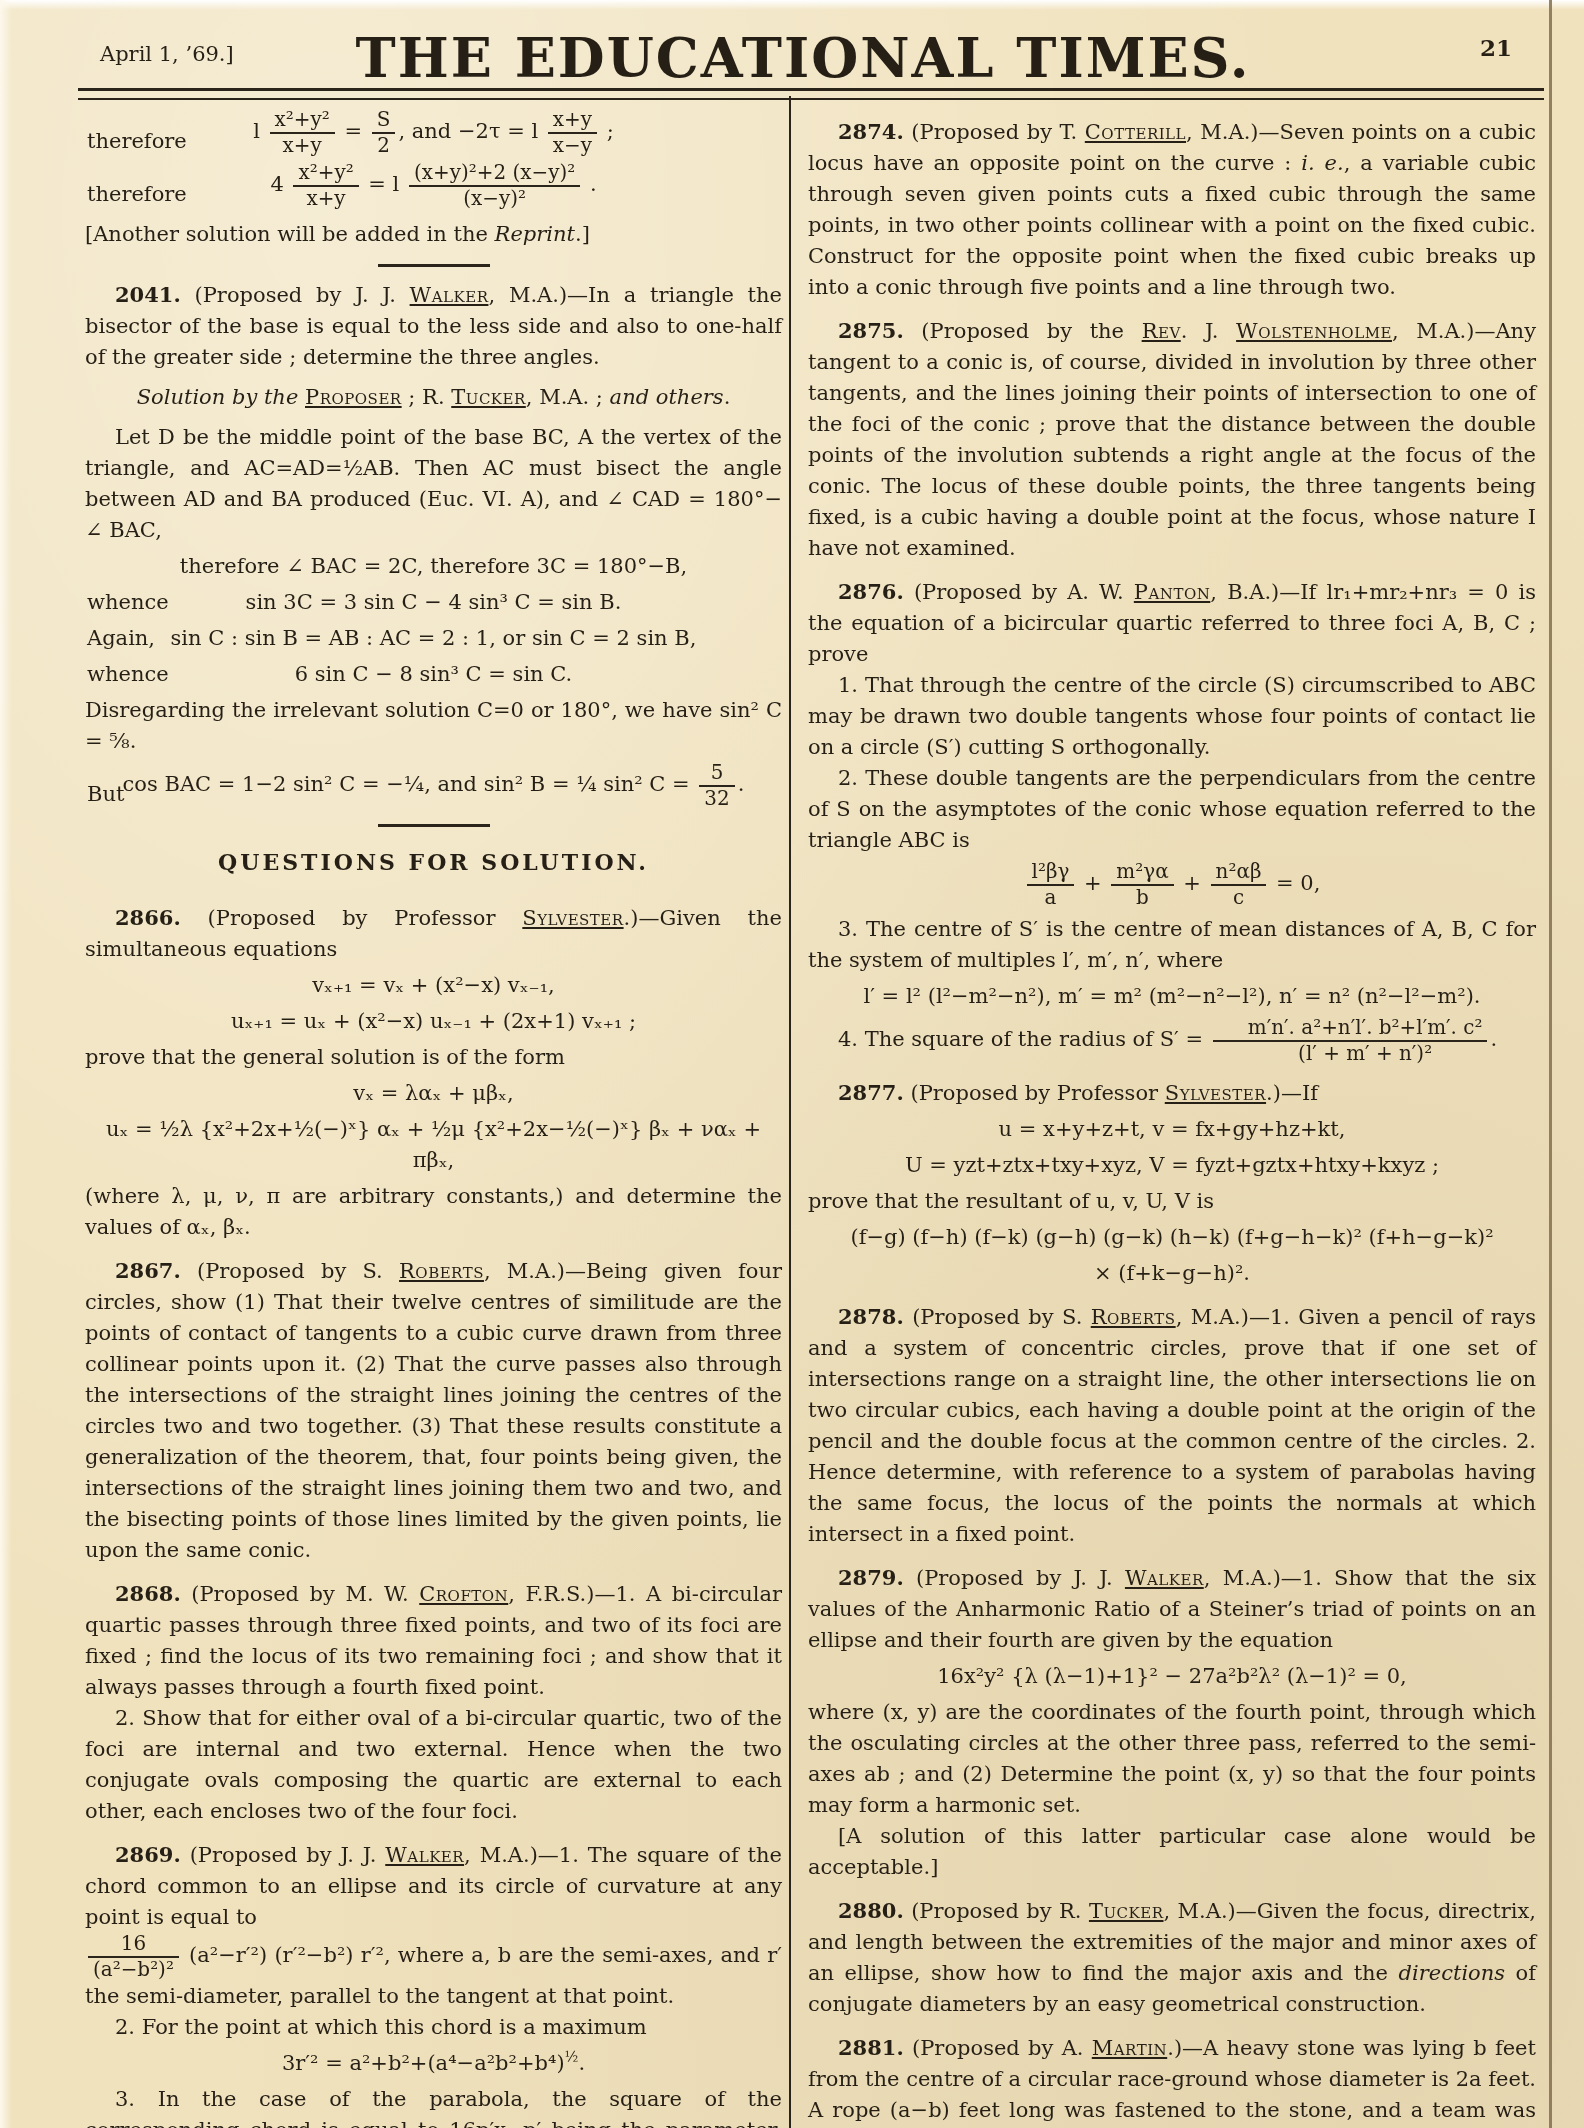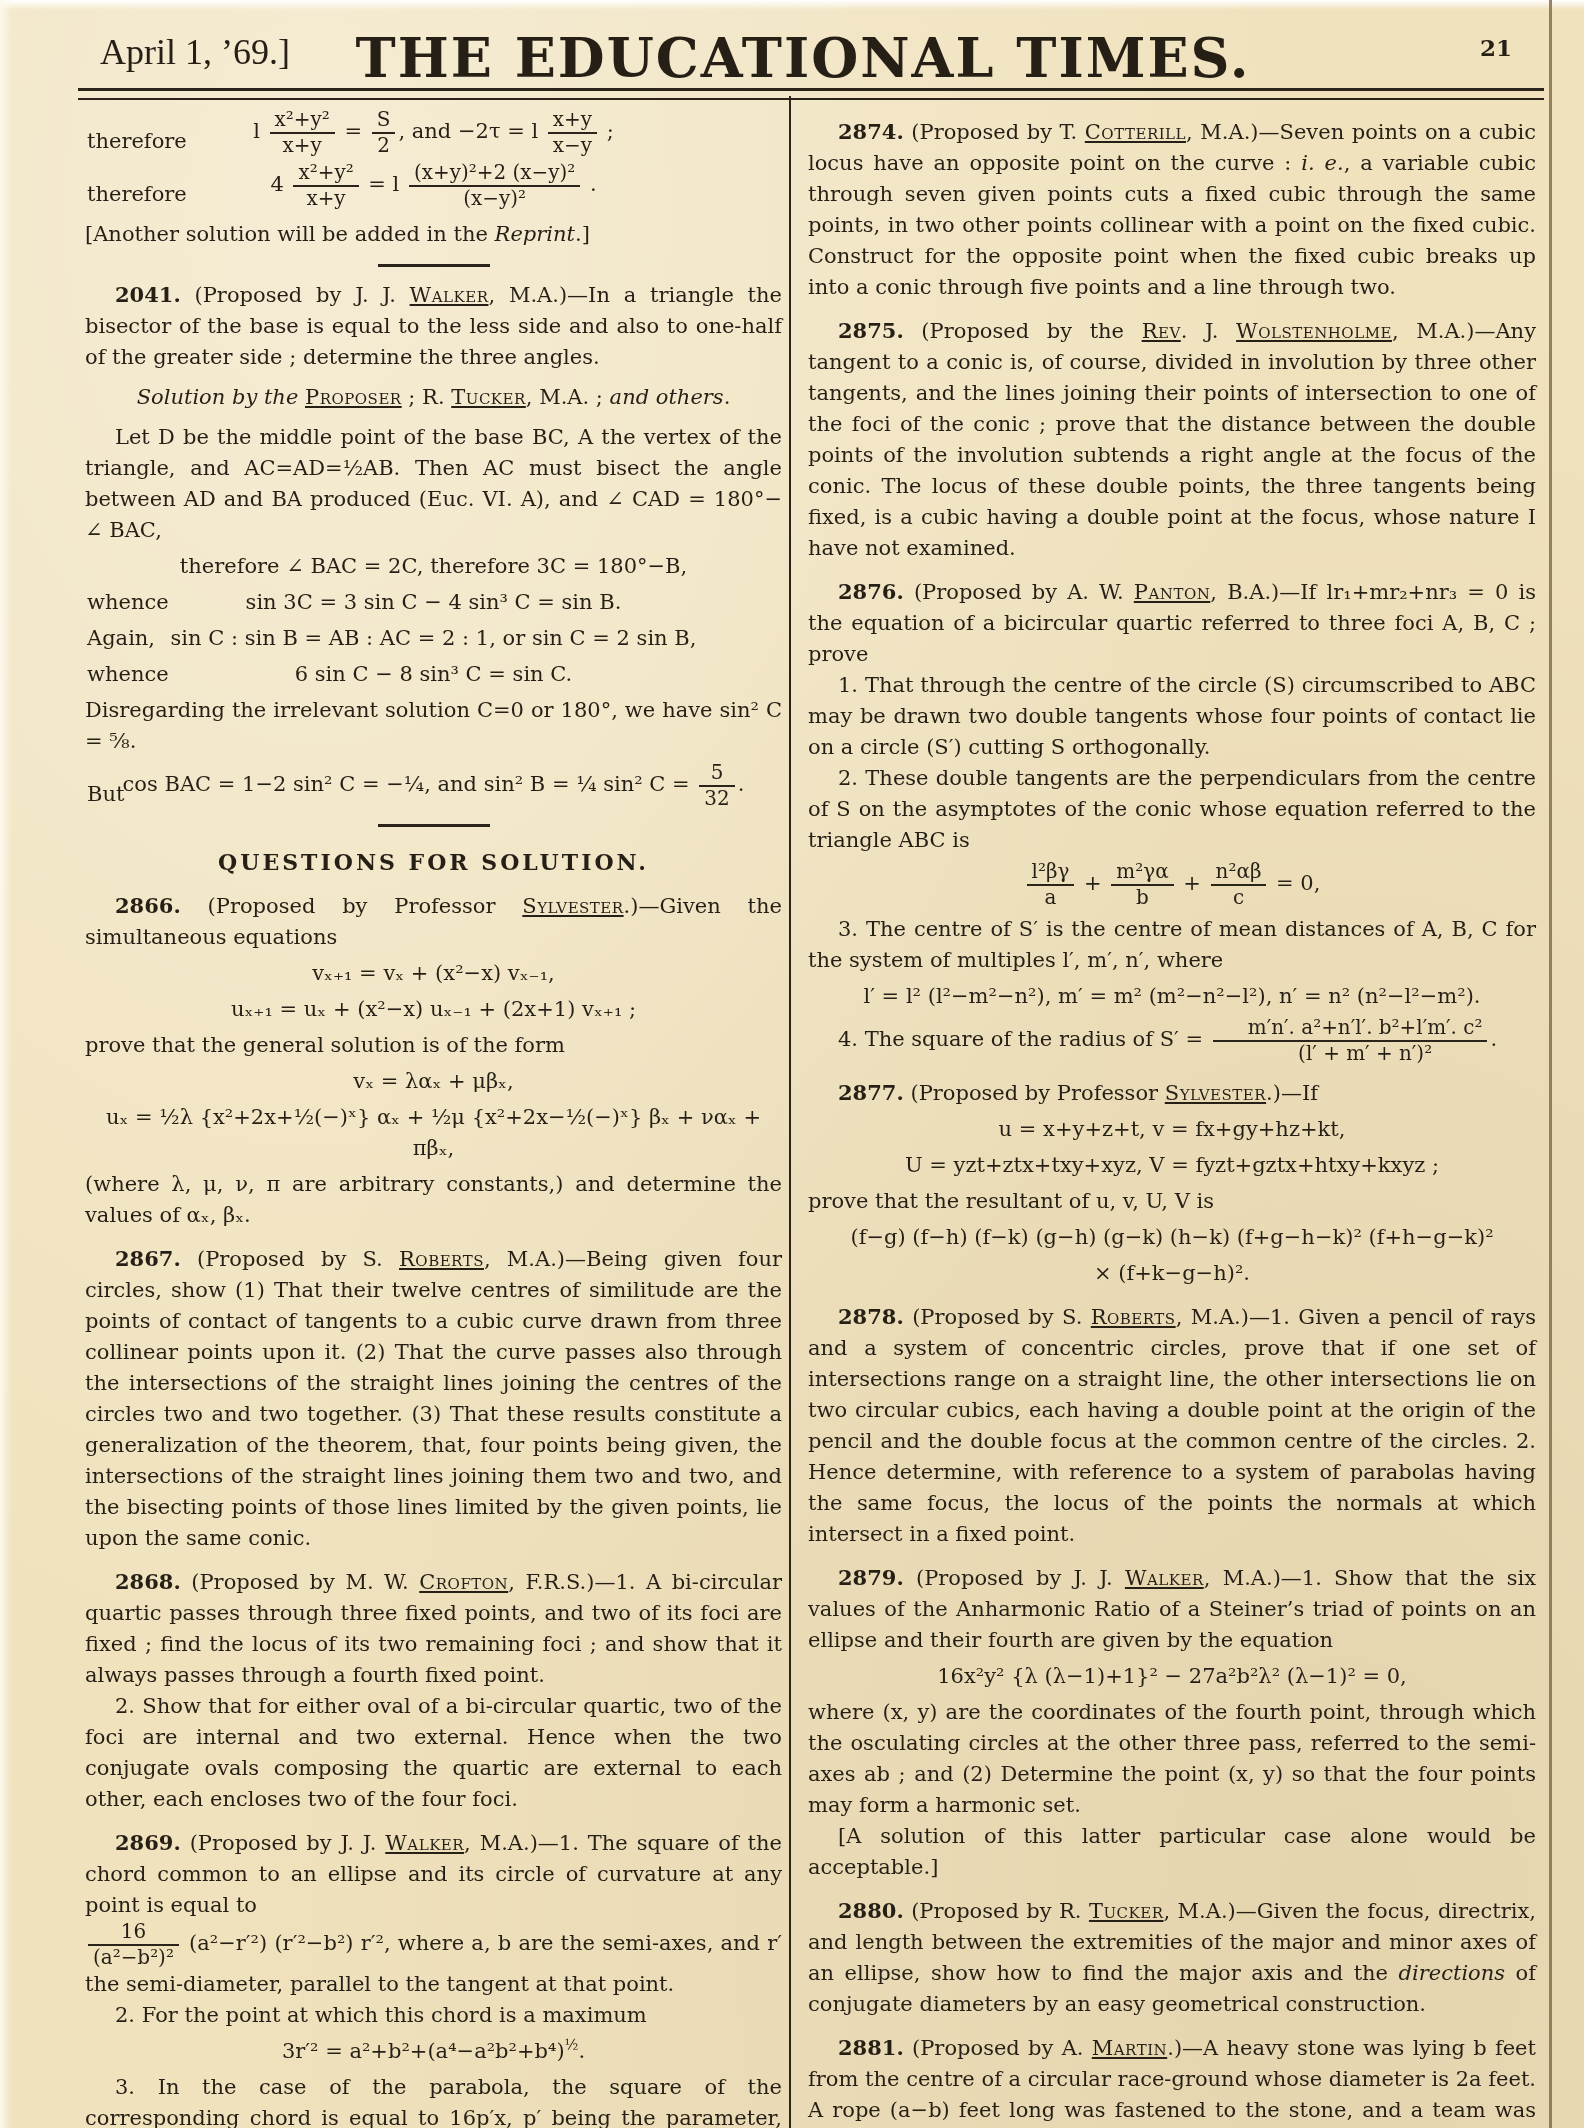--- a/index.html
+++ b/index.html
@@ -13,39 +13,39 @@
       radial-gradient(ellipse at 85% 90%, rgba(120,95,50,0.10), rgba(120,95,50,0) 60%);
     overflow:hidden;
     font-family:"DejaVu Serif","Liberation Serif",serif;
     color:#261f15;
   }
   .edge-top{position:absolute;left:0;top:0;width:100%;height:10px;background:linear-gradient(#ffffff,rgba(255,255,255,0));}
   .edge-left{position:absolute;left:0;top:0;width:12px;height:100%;background:linear-gradient(90deg,#fdf8ec,rgba(255,255,255,0));}
   .page-edge-right{position:absolute;top:0;right:32px;width:3px;height:100%;background:#7a6848;opacity:0.8;}
 
   .masthead{position:absolute;left:78px;right:44px;top:26px;height:56px;}
-  .mast-date{position:absolute;left:22px;top:5px;font-size:36px;font-family:Liberation Serif, serif;}
+  .mast-date{position:absolute;left:22px;top:16px;font-size:21px;}
   .mast-title{position:absolute;left:0;right:12px;top:0;text-align:center;font-size:54px;font-weight:bold;letter-spacing:2px;}
   .mast-page{position:absolute;right:28px;top:8px;font-size:23px;font-weight:bold;}
   .head-rule{position:absolute;left:78px;right:40px;top:88px;height:7px;
     border-top:3px solid #2a241b;border-bottom:2px solid #2a241b;}
 
   .col{position:absolute;top:104px;font-size:21px;line-height:31px;}
   .col-left{left:85px;width:697px;}
   .col-right{left:808px;width:728px;}
   .col-divider{position:absolute;left:789px;top:96px;bottom:0;width:2px;background:#2b241c;}
 
   .para{text-align:justify;text-indent:30px;margin:0;}
   .noindent{text-indent:0;}
   .center{text-align:center;text-indent:0;}
   .prob{margin-top:12px;}
   .sp{margin-top:9px;}
   .eq{position:relative;text-align:center;text-indent:0;margin:5px 0;}
   .eq .lead{position:absolute;left:2px;bottom:0;}
-  .sec-head{text-align:center;font-weight:bold;letter-spacing:3px;font-size:22px;margin:20px 0 12px;}
+  .sec-head{text-align:center;font-weight:bold;letter-spacing:3px;font-size:22px;margin:20px 0 24px;}
   .endrule{width:112px;height:3px;background:#2a241b;margin:14px auto 10px;}
 
   .rs-b{font-weight:bold;}
   .rs-i{font-style:italic;}
   .rs-sc{font-variant:small-caps;letter-spacing:0.5px;text-decoration:underline;}
   .rs-sup{vertical-align:super;font-size:0.68em;line-height:0;}
 
   .frac{display:inline-block;vertical-align:middle;text-align:center;line-height:1.1;font-size:0.95em;margin:0 3px;}
   .frac .num{display:block;padding:0 5px 1px;border-bottom:2px solid #2a241b;}
   .frac .den{display:block;padding:1px 5px 0;}

